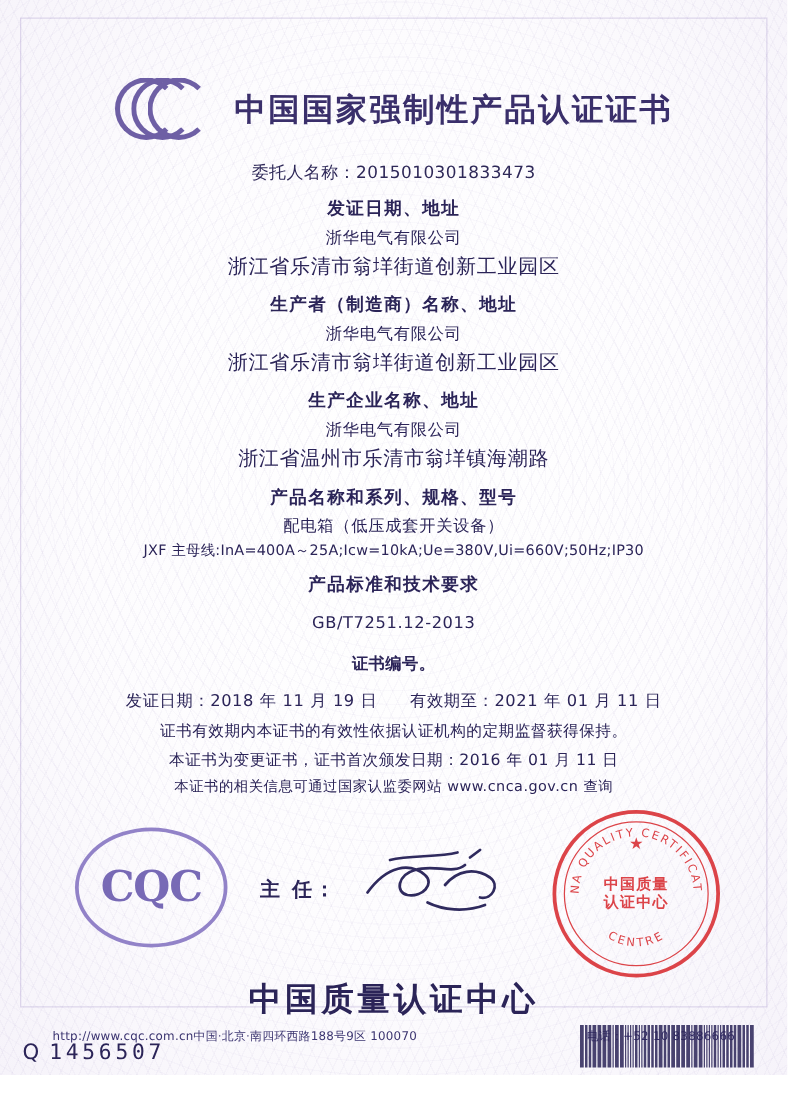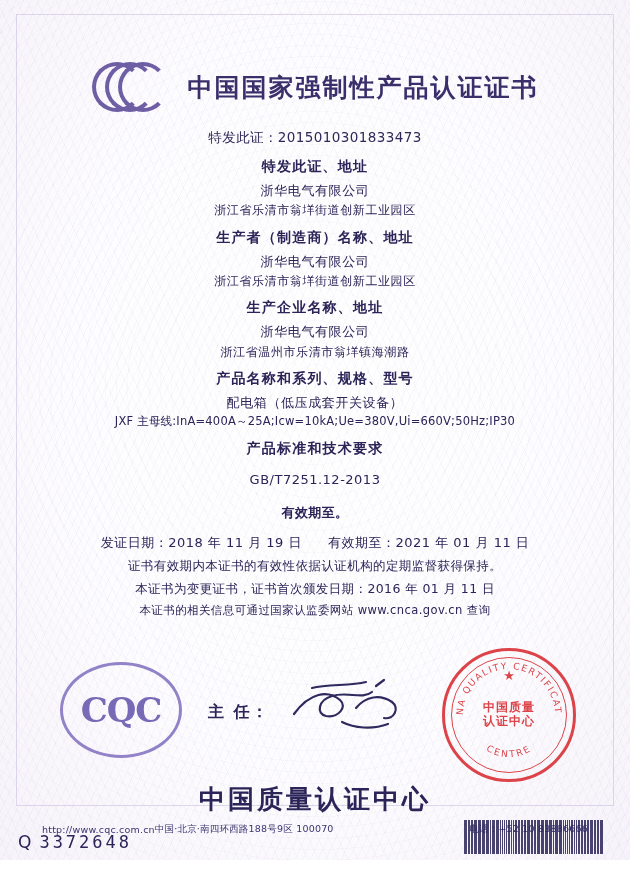--- a/index.html
+++ b/index.html
@@ -102,21 +102,21 @@
     letter-spacing: 1.2px;
     margin-bottom: 5px;
   }
   .val {
     font-size: 13px;
     color: #2b2458;
     letter-spacing: 0.6px;
     line-height: 1.55;
   }
   .val.small {
-    font-size: 12px;
+    font-size: 16px;
   }
   .val.tech {
     font-size: 11.5px;
     letter-spacing: 0.2px;
   }
   .std-val {
     font-size: 13px;
     letter-spacing: 0.5px;
     margin-top: 12px;
   }
@@ -292,26 +292,26 @@
 
   <div class="header">
     <div class="ccc-logo">
       <span class="c c1"></span>
       <span class="c c2"></span>
       <span class="c c3"></span>
     </div>
     <div class="title">中国国家强制性产品认证证书</div>
   </div>
 
-  <div class="cert-no">特发此证：2015010301833473</div>
+  <div class="cert-no">委托人名称：2015010301833473</div>
 
   <div class="body">
 
     <div class="block">
-      <div class="lbl">特发此证、地址</div>
+      <div class="lbl">发证日期、地址</div>
       <div class="val">浙华电气有限公司</div>
       <div class="val small">浙江省乐清市翁垟街道创新工业园区</div>
     </div>
 
     <div class="block">
       <div class="lbl">生产者（制造商）名称、地址</div>
       <div class="val">浙华电气有限公司</div>
       <div class="val small">浙江省乐清市翁垟街道创新工业园区</div>
     </div>
 
@@ -326,21 +326,21 @@
       <div class="val">配电箱（低压成套开关设备）</div>
       <div class="val tech">JXF 主母线:InA=400A～25A;Icw=10kA;Ue=380V,Ui=660V;50Hz;IP30</div>
     </div>
 
     <div class="block">
       <div class="lbl">产品标准和技术要求</div>
       <div class="val std-val">GB/T7251.12-2013</div>
     </div>
 
     <div class="statement">
-      <div>有效期至。</div>
+      <div>证书编号。</div>
     </div>
 
     <div class="dates">
       <span>发证日期：</span><span>2018 年 11 月 19 日</span><span class="gap"></span><span>有效期至：</span><span>2021 年 01 月 11 日</span>
     </div>
 
     <div class="note">证书有效期内本证书的有效性依据认证机构的定期监督获得保持。</div>
     <div class="note"><span>本证书为变更证书，证书首次颁发日期：</span><span>2016 年 01 月 11 日</span></div>
     <div class="note last">本证书的相关信息可通过国家认监委网站 www.cnca.gov.cn 查询</div>
   </div>
@@ -381,21 +381,21 @@
 
   <div class="center-name">中国质量认证中心</div>
 
   <div class="footer-line">
     <span>http://www.cqc.com.cn</span>
     <span class="mid">中国·北京·南四环西路188号9区  100070</span>
     <span>电话：+52 10 83886666</span>
   </div>
 
   <div class="serial">
-    <span class="q">Q</span><span>3372648</span>
+    <span class="q">Q</span><span>1456507</span>
   </div>
 
   <div class="barcode" id="barcode">
       <i style="width: 3px;"></i>
       <i style="width: 2px;"></i>
       <i style="width: 2px;"></i>
       <i style="width: 3px;"></i>
       <i style="width: 3px;"></i>
       <i style="width: 3px;"></i>
       <i style="width: 3px;"></i>

